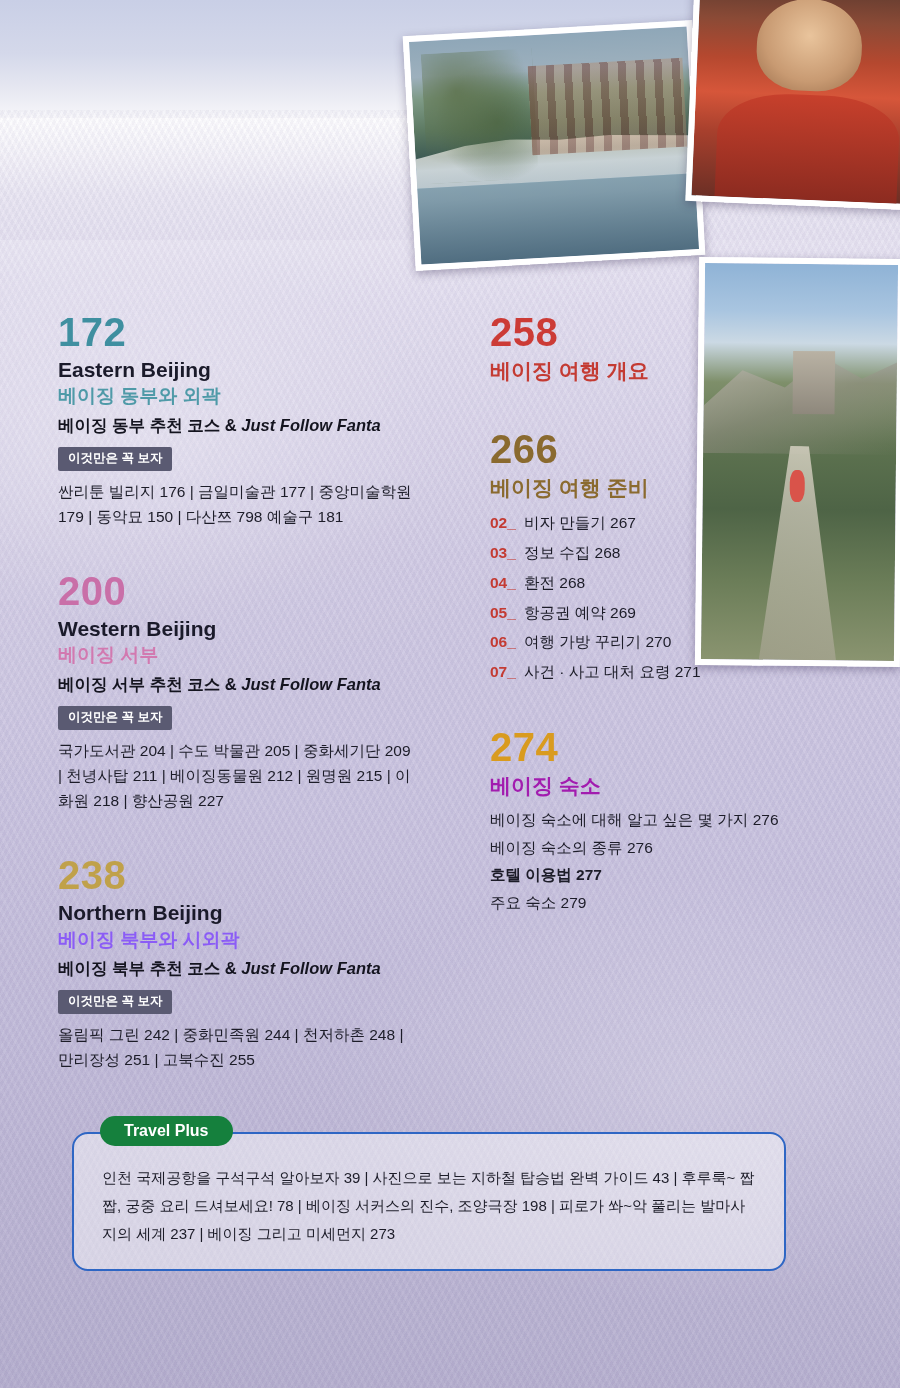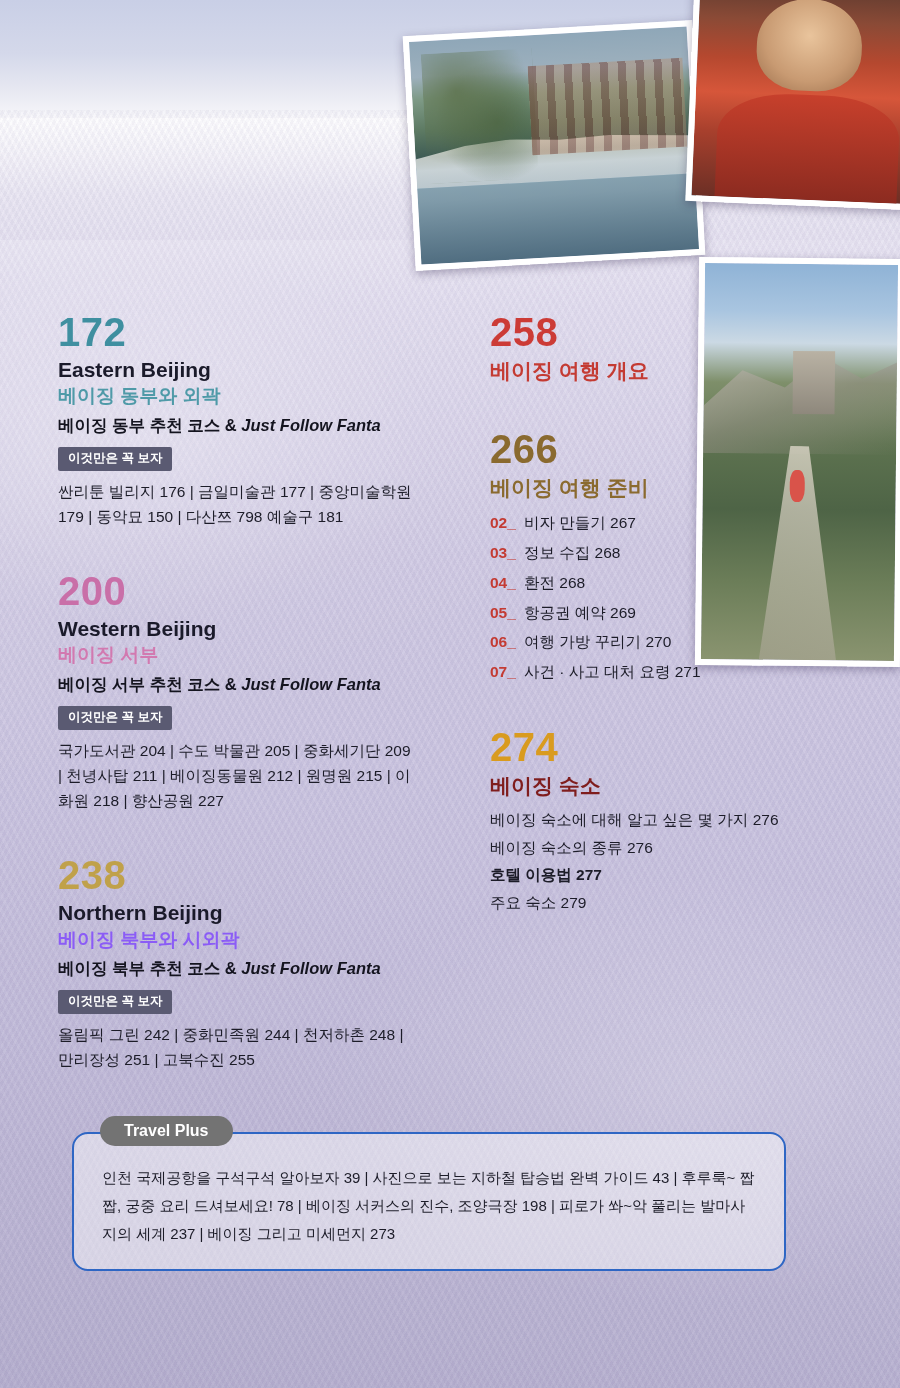--- a/index.html
+++ b/index.html
@@ -138,21 +138,21 @@
     font-size: 19px; font-weight: bold; line-height:1.2; margin-bottom: 7px;
   }
   .title-ko-sub.c-teal { color:#4f9aa8; }
   .title-ko-sub.c-pink { color:#d279b0; }
   .title-ko-sub.c-gold { color:#8b5cf6; }
 
   .title-ko-main {
     font-size: 21px; font-weight: bold; color:#c43b33; line-height:1.2;
     margin-bottom: 8px;
   }
-  .title-ko-main.c-orange { color:#7f1d1d; }
+  .title-ko-main.c-orange { color:#a21caf; }
 
   .course {
     font-size: 16.5px; font-weight: bold; color:#14141f; margin-bottom: 10px;
   }
   .course .ital { font-style: italic; }
 
   .badge {
     display:inline-block; background:#5a5a72; color:#ffffff;
     font-size: 12.5px; font-weight:bold; padding: 3px 10px 4px;
     border-radius: 2px; margin-bottom: 8px; text-align: center;
@@ -174,21 +174,21 @@
 
   
   .tp-wrap { position:absolute; left:72px; top:1132px; width:714px; }
   .tp-box {
     border: 2.5px solid #2e66c4; border-radius: 16px;
     background: rgba(255,255,255,0.45);
     padding: 30px 28px 22px 28px;
   }
   .tp-tab {
     position:absolute; left:28px; top:-16px;
-    background:#737373; color:#ffffff; font-weight:bold; font-size:16px;
+    background:#15803d; color:#ffffff; font-weight:bold; font-size:16px;
     padding: 6px 24px; border-radius: 16px;
   }
   .tp-text { font-size: 15px; color:#1c1c28; line-height: 1.85; }
 </style>
 </head>
 <body>
 
 <div class="page-bg"></div>
 <div class="bg-top-band"></div>
 <div class="bg-texture"></div>

